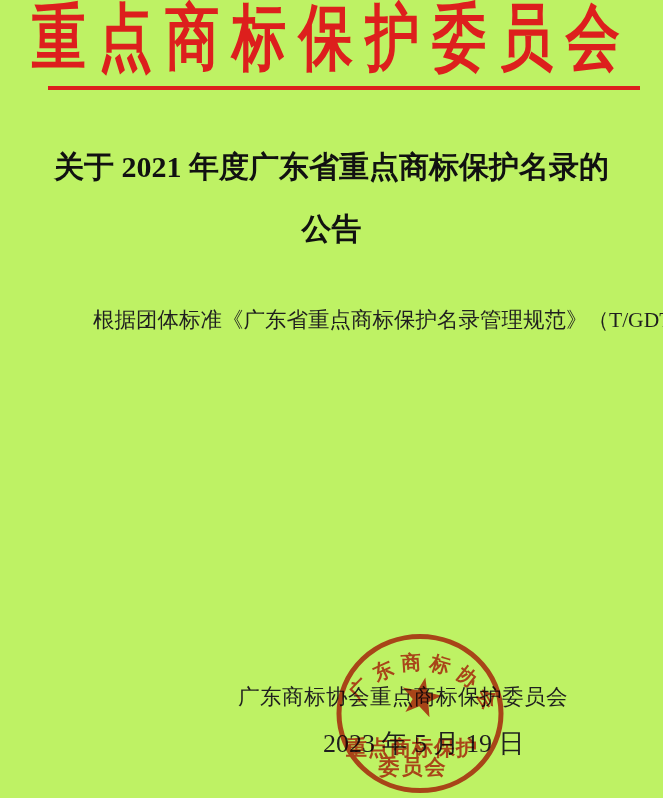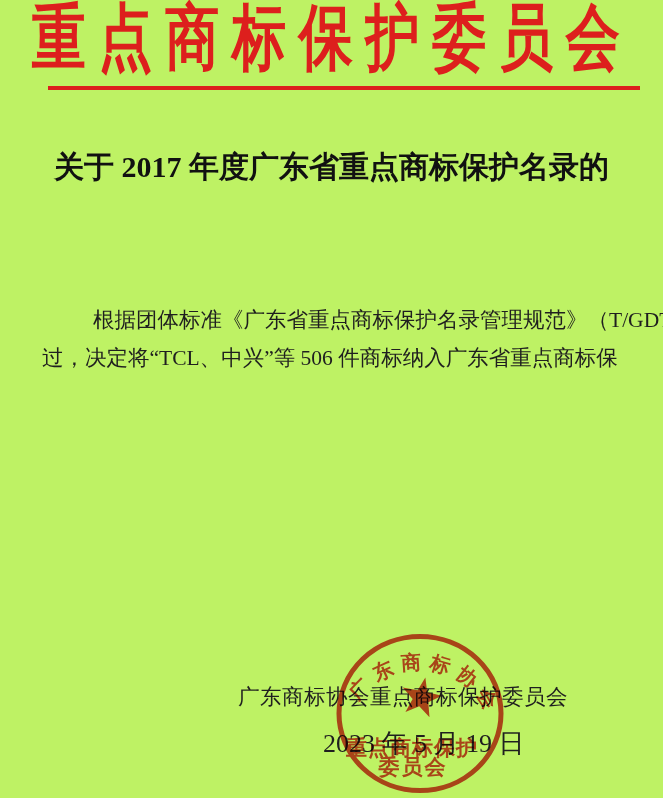--- a/index.html
+++ b/index.html
@@ -83,26 +83,26 @@
 <body>
 
 <div class="page">
 
   <div class="letterhead">重点商标保护委员会</div>
 
   <div class="rule"></div>
 
 
   <div class="title">
-    <div>关于 2017 年度广东省重点商标保护名录的</div>
+    <div>关于 2021 年度广东省重点商标保护名录的</div>
+    <div>公告</div>
   </div>
 
   <div class="body">
     <div class="indent">根据团体标准《广东省重点商标保护名录管理规范》（T/GDTA</div>
-    <div>过，决定将“TCL、中兴”等 506 件商标纳入广东省重点商标保</div>
   </div>
 
 
   <div class="sig-org">广东商标协会重点商标保护委员会</div>
 
   <div class="sig-date">2023 年 5 月 19 日</div>
 
   <svg class="seal" width="174" height="164" viewBox="0 0 174 164" aria-hidden="true">
     <ellipse cx="87" cy="81.5" rx="81" ry="77"></ellipse>
     <defs>

